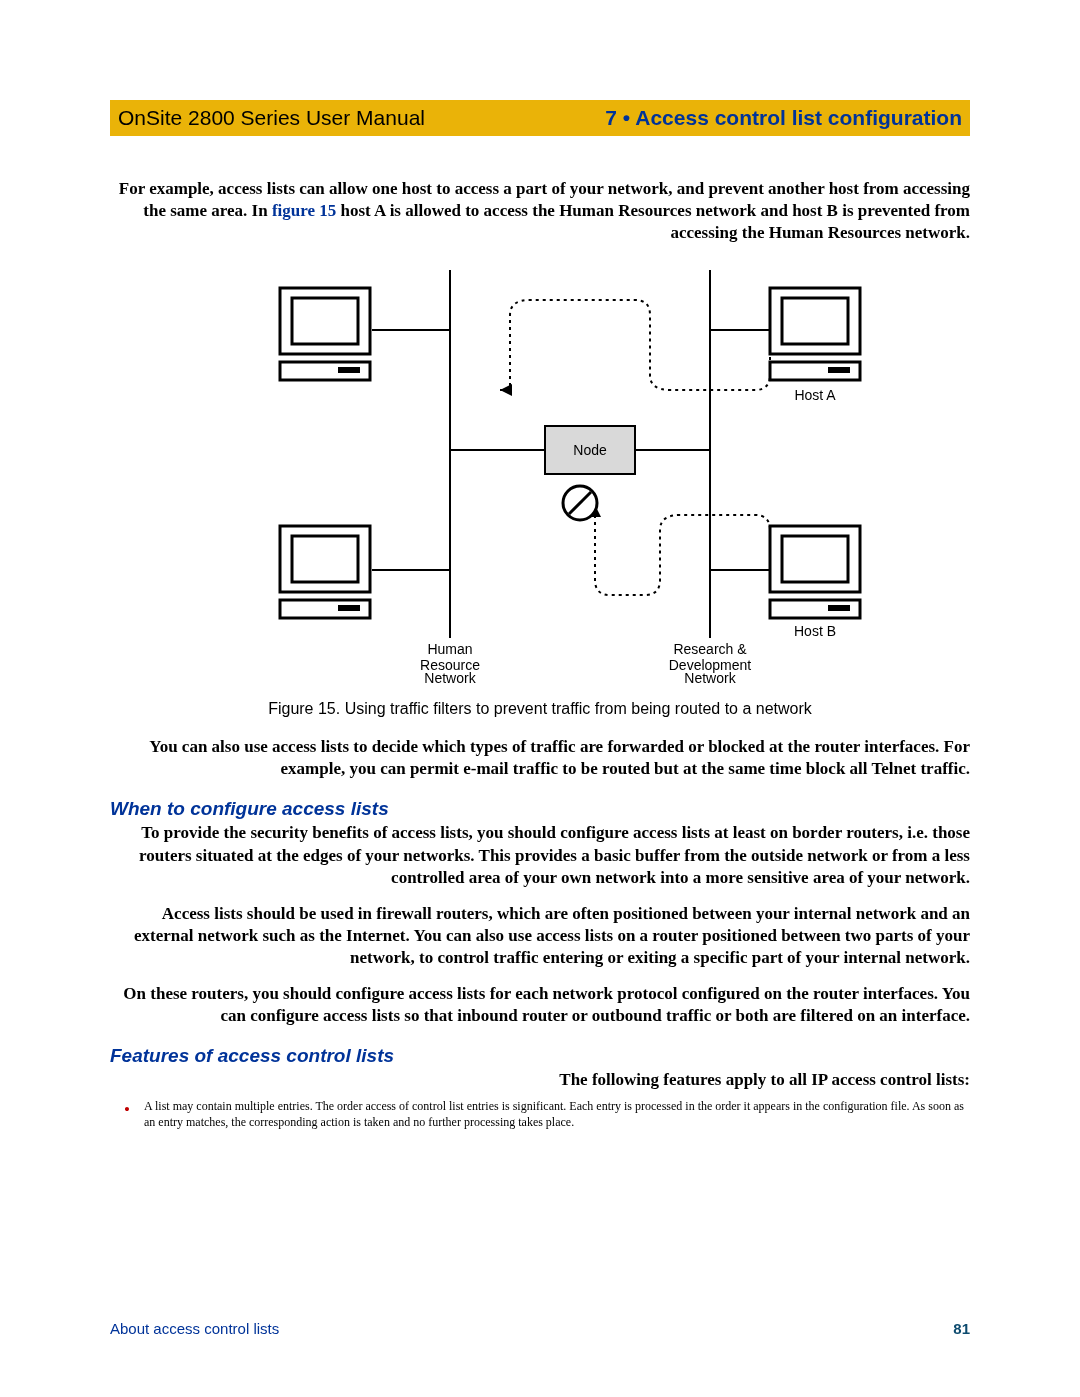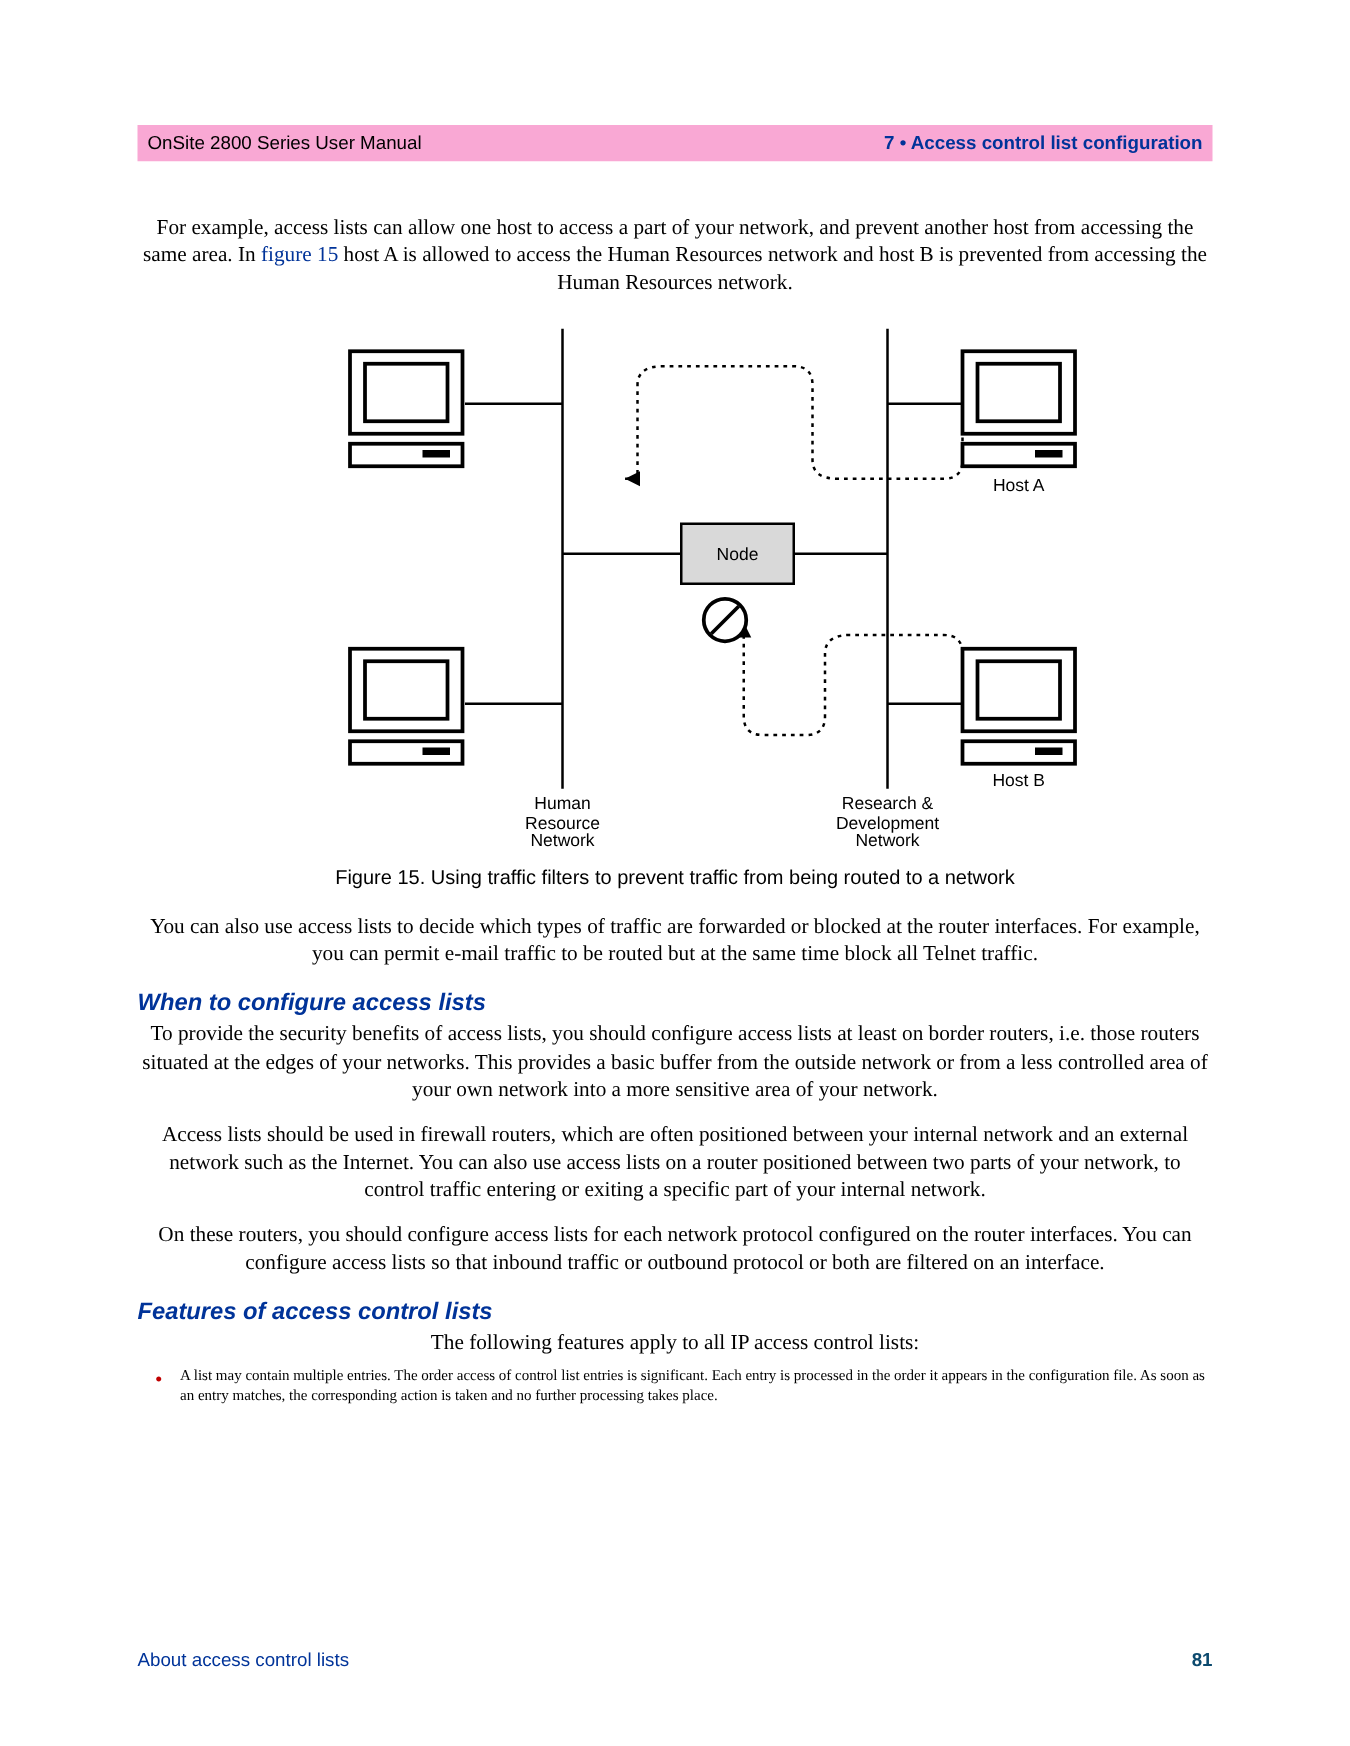--- a/index.html
+++ b/index.html
@@ -11,42 +11,43 @@
   }
   .page {
     width: 1080px;
     height: 1397px;
     position: relative;
     margin: 0 auto;
     box-sizing: border-box;
     padding: 100px 110px 60px 110px;
   }
   .header-bar {
-    background: #f9a8d4;
+    background: #eab308;
     display: flex;
     justify-content: space-between;
     align-items: center;
     padding: 6px 8px;
     font-family: "Arial Narrow", Arial, sans-serif;
-    font-size: 15px;
+    font-size: 21px;
     margin-bottom: 42px;
   }
   .header-left {
     color: #000;
   }
   .header-right {
     color: #003399;
     font-weight: bold;
   }
   .body-text {
     font-size: 17px;
     line-height: 1.3;
     color: #000;
     margin: 0 0 14px 0;
-    text-align: center;
+    text-align: right;
+    font-weight: bold;
   }
   .link {
     color: #003399;
   }
   .figure-wrap {
     text-align: center;
     margin: 16px 0 10px 0;
   }
   .figure-caption {
     font-family: Arial, sans-serif;
@@ -194,21 +195,21 @@
     </div>
   </div>
 
   <div class="figure-caption">Figure 15. Using traffic filters to prevent traffic from being routed to a network</div>
 
   <p class="body-text">You can also use access lists to decide which types of traffic are forwarded or blocked at the router interfaces. For example, you can permit e-mail traffic to be routed but at the same time block all Telnet traffic.</p>
 
   <div class="section-heading">When to configure access lists</div>
   <p class="body-text">To provide the security benefits of access lists, you should configure access lists at least on border routers, i.e. those routers situated at the edges of your networks. This provides a basic buffer from the outside network or from a less controlled area of your own network into a more sensitive area of your network.</p>
   <p class="body-text" style="margin-top:2px;">Access lists should be used in firewall routers, which are often positioned between your internal network and an external network such as the Internet. You can also use access lists on a router positioned between two parts of your network, to control traffic entering or exiting a specific part of your internal network.</p>
-  <p class="body-text">On these routers, you should configure access lists for each network protocol configured on the router interfaces. You can configure access lists so that inbound traffic or outbound protocol or both are filtered on an interface.</p>
+  <p class="body-text">On these routers, you should configure access lists for each network protocol configured on the router interfaces. You can configure access lists so that inbound router or outbound traffic or both are filtered on an interface.</p>
 
   <div class="section-heading">Features of access control lists</div>
   <p class="body-text" style="margin-top:2px; margin-bottom:8px;">The following features apply to all IP access control lists:</p>
 
   <ul class="bullets">
     <li>A list may contain multiple entries. The order access of control list entries is significant. Each entry is processed in the order it appears in the configuration file. As soon as an entry matches, the corresponding action is taken and no further processing takes place.</li>
   </ul>
 
   <div class="footer">
     <span class="footer-left">About access control lists</span>

